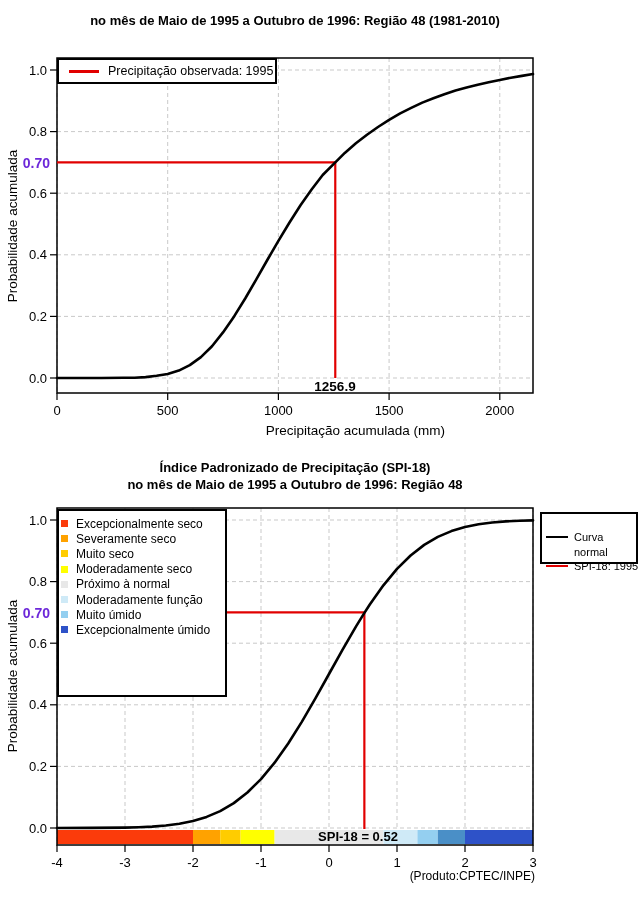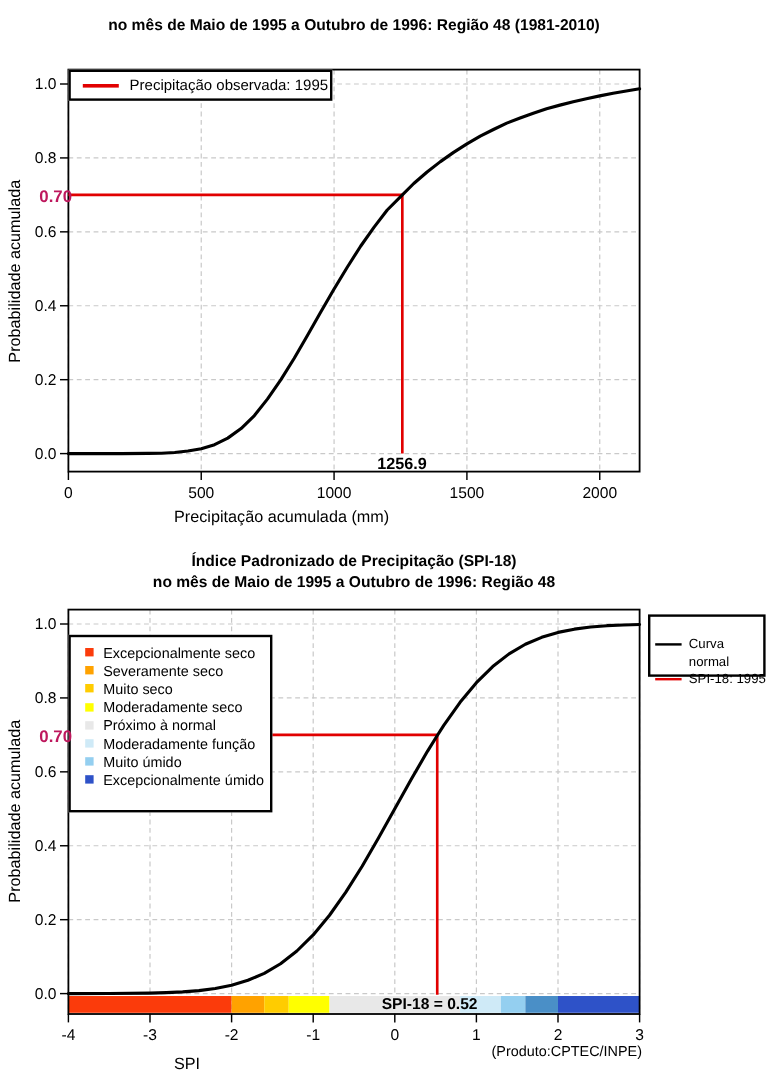--- a/index.html
+++ b/index.html
@@ -4,42 +4,42 @@
 <style>
   html,body{margin:0;padding:0;background:#ffffff;}
   .page{position:relative;width:640px;height:900px;background:#ffffff;overflow:hidden;
         font-family:"Liberation Sans", sans-serif;color:#000;}
   #plot-svg{position:absolute;left:0;top:0;}
   #plot-svg text{font-family:"Liberation Sans", sans-serif;font-size:13px;fill:#000;}
   .title{position:absolute;left:0;width:590px;text-align:center;font-weight:bold;
          font-size:13px;line-height:17px;}
   .title.t1{top:12px;}
   .title.t2{top:459px;}
-  .xlab{position:absolute;left:145px;width:300px;text-align:left;font-size:13.5px;}
+  .xlab{position:absolute;left:145px;width:300px;text-align:right;font-size:13.5px;}
   .xlab.x1{top:423px;}
   .xlab.x2{top:879px;}
   .ylab{position:absolute;left:-87px;width:200px;height:16px;text-align:center;
         font-size:13.5px;transform:rotate(-90deg);}
   .ylab.y1{top:218px;}
   .ylab.y2{top:668px;}
-  .prob-label{position:absolute;left:14px;width:46px;text-align:right;font-size:14px;
-              font-weight:bold;color:#be185d;}
+  .prob-label{position:absolute;left:4px;width:46px;text-align:right;font-size:14px;
+              font-weight:bold;color:#6d28d9;}
   .prob-label.p1{top:155px;}
   .prob-label.p2{top:605px;}
   .xvalue1{position:absolute;left:295px;top:379px;width:80px;text-align:center;
            font-size:13.5px;font-weight:bold;}
   .spi-annot{position:absolute;left:299px;top:829px;width:118px;height:16px;
              line-height:16px;text-align:center;font-size:13px;font-weight:bold;}
   .source-note{position:absolute;left:333px;top:869px;width:202px;text-align:right;
                font-size:12px;}
   .legend-box{position:absolute;background:#ffffff;border:2px solid #000000;box-sizing:border-box;}
   .legend-box.l1{left:57px;top:58px;width:220px;height:26px;display:flex;align-items:center;}
   .legend-box.l1 .lrow{display:flex;align-items:center;padding-left:10px;font-size:12.5px;}
   .legend-box.l1 .lsample{display:inline-block;width:30px;height:3px;margin-right:9px;flex:0 0 auto;}
-  .legend-box.l2{left:57px;top:509px;width:170px;height:148px;padding:5px 0 0 12px;margin-top:20px;}
+  .legend-box.l2{left:57px;top:509px;width:170px;height:188px;padding:5px 0 0 2px;}
   .legend-box.l2 .crow{display:flex;align-items:center;height:15.2px;font-size:12px;white-space:nowrap;}
   .legend-box.l2 .swatch{display:inline-block;width:7px;height:7px;margin-right:8px;flex:0 0 auto;}
   .legend-box.l3{left:540px;top:512px;width:98px;height:52px;padding:16px 0 0 4px;}
   .legend-box.l3 .lrow{display:flex;align-items:center;height:14.5px;font-size:11px;white-space:nowrap;}
   .legend-box.l3 .lsample{display:inline-block;width:22px;height:2px;margin-right:6px;flex:0 0 auto;}
 </style>
 </head>
 <body>
 
 <div class="page">
@@ -200,17 +200,16 @@
         <span class="lsample" style="background: transparent;"></span>
         <span>normal</span>
       </div>
       <div class="lrow">
         <span class="lsample" style="background: rgb(225, 0, 0);"></span>
         <span>SPI-18: 1995</span>
       </div>
     </div>
   <div class="prob-label p2">0.70</div>
   <div class="ylab y2">Probabilidade acumulada</div>
-  <div class="xlab x2">SPI</div>
   <div class="spi-annot">SPI-18 = 0.52</div>
   <div class="source-note">(Produto:CPTEC/INPE)</div>
 
 </div>
 
 </body></html>

